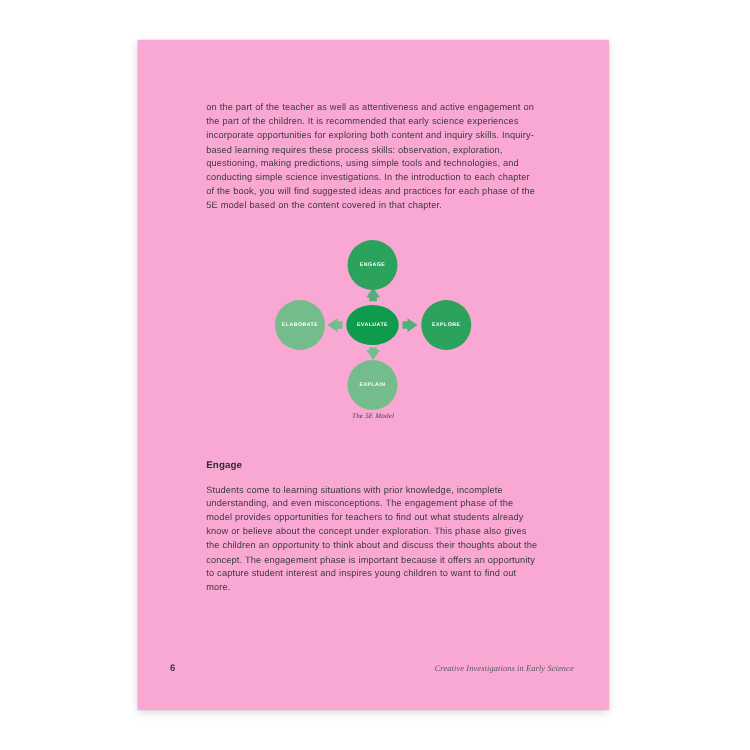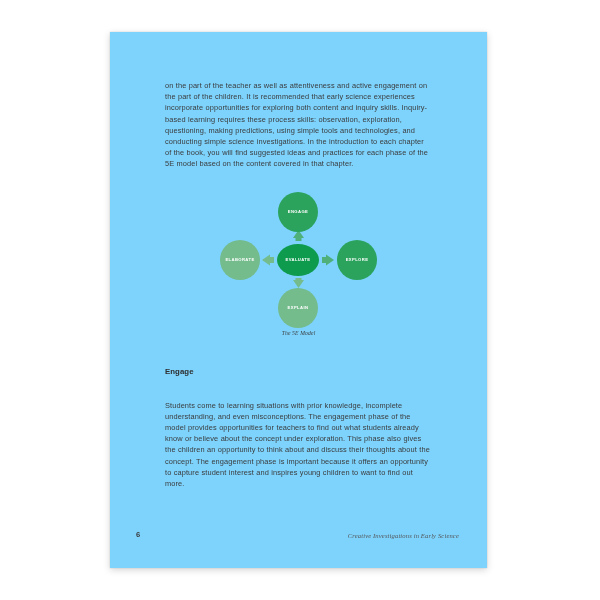--- a/index.html
+++ b/index.html
@@ -21,21 +21,21 @@
     background: #ffffff;
   }
 
   
   #page {
     position: absolute;
     left: 110px;
     top: 32px;
     width: 377px;
     height: 536px;
-    background: #7dd3fc;
+    background: #f9a8d4;
     box-shadow: 0 2px 7px rgba(0,0,0,0.17), 0 0 1px rgba(0,0,0,0.22);
   }
 
   .page-inner {
     position: absolute;
     left: 55px;
     top: 48px;
     width: 267px;
   }
 
@@ -102,21 +102,21 @@
   
   .section-head {
     margin-top: 22px;
     font-family: "Liberation Sans", sans-serif;
     font-size: 7.8px;
     font-weight: 700;
     color: #2e2e30;
     letter-spacing: 0.01em;
   }
   .section-body {
-    margin-top: 24px;
+    margin-top: 10px;
   }
 
   
   .footer {
     position: absolute;
     left: 0;
     top: 0;
     width: 377px;
     height: 536px;
     pointer-events: none;

